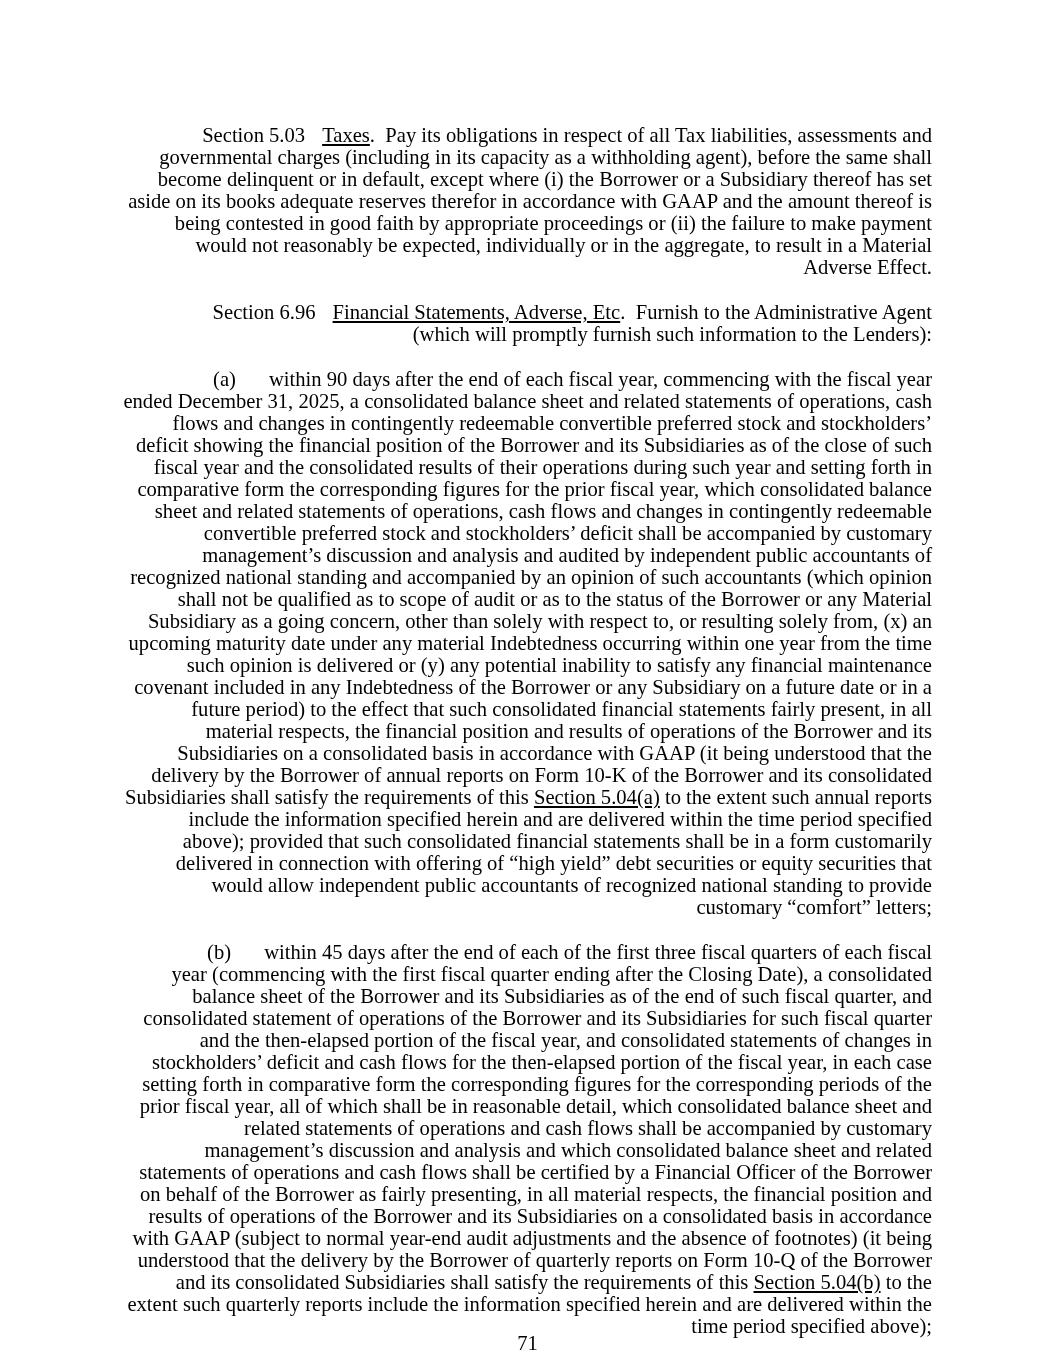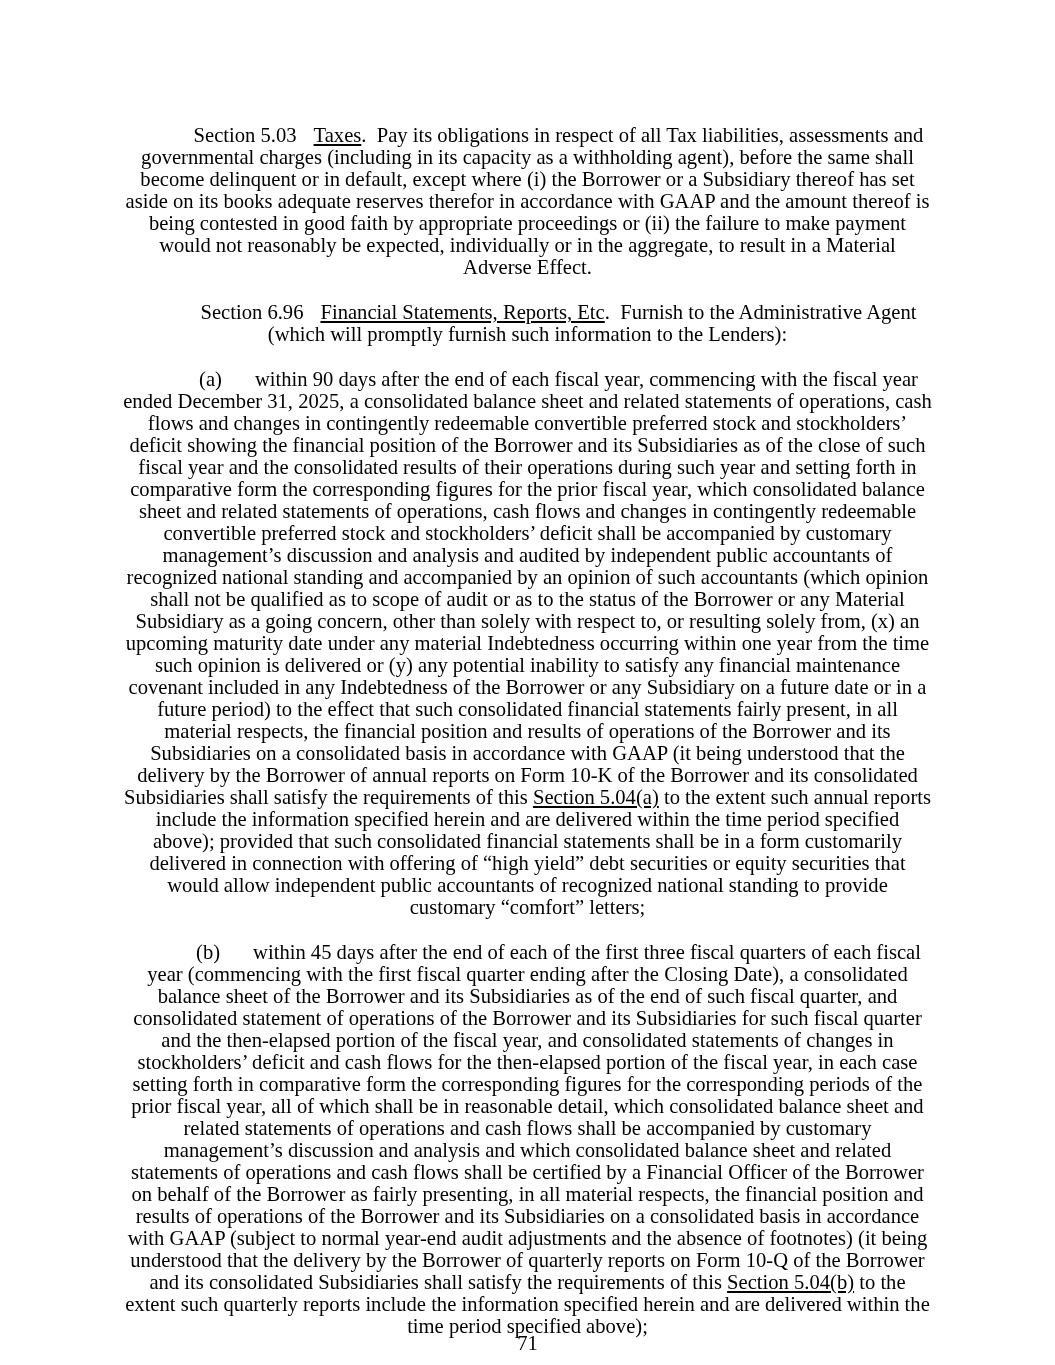--- a/index.html
+++ b/index.html
@@ -13,21 +13,21 @@
     height: 1365px;
     background: #ffffff;
     color: #000000;
     font-family: "Liberation Serif", "DejaVu Serif", serif;
     font-size: 20.6px;
     line-height: 22px;
     overflow: hidden;
   }
   .content {
     padding: 124px 123px 0 123px;
-    text-align: center;
+    text-align: right;
   }
   p.para {
     margin: 23px 0 0 0;
     padding: 0;
     text-indent: 62px;
   }
   p.para:first-child {
     margin-top: 0;
   }
   .tab1 {
@@ -50,21 +50,21 @@
   }
 </style>
 </head>
 <body>
 
 <div class="page">
   <div class="content">
 
     <p class="para"><span>Section 5.03</span><span class="tab1"></span><span class="u">Taxes</span><span>.&nbsp; Pay its obligations in respect of all Tax liabilities, assessments and governmental charges (including in its capacity as a withholding agent), before the same shall become delinquent or in default, except where (i) the Borrower or a Subsidiary thereof has set aside on its books adequate reserves therefor in accordance with GAAP and the amount thereof is being contested in good faith by appropriate proceedings or (ii) the failure to make payment would not reasonably be expected, individually or in the aggregate, to result in a Material Adverse Effect.</span></p>
 
-    <p class="para"><span>Section 6.96</span><span class="tab1"></span><span class="u">Financial Statements, Reports, Etc</span><span>.&nbsp; Furnish to the Administrative Agent (which will promptly furnish such information to the Lenders):</span></p>
+    <p class="para"><span>Section 6.96</span><span class="tab1"></span><span class="u">Financial Statements, Adverse, Etc</span><span>.&nbsp; Furnish to the Administrative Agent (which will promptly furnish such information to the Lenders):</span></p>
 
     <p class="para"><span>(a)</span><span class="tab2"></span><span>within 90 days after the end of each fiscal year, commencing with the fiscal year ended December 31, 2025, a consolidated balance sheet and related statements of operations, cash flows and changes in contingently redeemable convertible preferred stock and stockholders’ deficit showing the financial position of the Borrower and its Subsidiaries as of the close of such fiscal year and the consolidated results of their operations during such year and setting forth in comparative form the corresponding figures for the prior fiscal year, which consolidated balance sheet and related statements of operations, cash flows and changes in contingently redeemable convertible preferred stock and stockholders’ deficit shall be accompanied by customary management’s discussion and analysis and audited by independent public accountants of recognized national standing and accompanied by an opinion of such accountants (which opinion shall not be qualified as to scope of audit or as to the status of the Borrower or any Material Subsidiary as a going concern, other than solely with respect to, or resulting solely from, (x) an upcoming maturity date under any material Indebtedness occurring within one year from the time such opinion is delivered or (y) any potential inability to satisfy any financial maintenance covenant included in any Indebtedness of the Borrower or any Subsidiary on a future date or in a future period) to the effect that such consolidated financial statements fairly present, in all material respects, the financial position and results of operations of the Borrower and its Subsidiaries on a consolidated basis in accordance with GAAP (it being understood that the delivery by the Borrower of annual reports on Form 10-K of the Borrower and its consolidated Subsidiaries shall satisfy the requirements of this </span><span class="u">Section 5.04(a)</span><span> to the extent such annual reports include the information specified herein and are delivered within the time period specified above); provided that such consolidated financial statements shall be in a form customarily delivered in connection with offering of “high yield” debt securities or equity securities that would allow independent public accountants of recognized national standing to provide customary “comfort” letters;</span></p>
 
     <p class="para"><span>(b)</span><span class="tab2"></span><span>within 45 days after the end of each of the first three fiscal quarters of each fiscal year (commencing with the first fiscal quarter ending after the Closing Date), a consolidated balance sheet of the Borrower and its Subsidiaries as of the end of such fiscal quarter, and consolidated statement of operations of the Borrower and its Subsidiaries for such fiscal quarter and the then-elapsed portion of the fiscal year, and consolidated statements of changes in stockholders’ deficit and cash flows for the then-elapsed portion of the fiscal year, in each case setting forth in comparative form the corresponding figures for the corresponding periods of the prior fiscal year, all of which shall be in reasonable detail, which consolidated balance sheet and related statements of operations and cash flows shall be accompanied by customary management’s discussion and analysis and which consolidated balance sheet and related statements of operations and cash flows shall be certified by a Financial Officer of the Borrower on behalf of the Borrower as fairly presenting, in all material respects, the financial position and results of operations of the Borrower and its Subsidiaries on a consolidated basis in accordance with GAAP (subject to normal year-end audit adjustments and the absence of footnotes) (it being understood that the delivery by the Borrower of quarterly reports on Form 10-Q of the Borrower and its consolidated Subsidiaries shall satisfy the requirements of this </span><span class="u">Section 5.04(b)</span><span> to the extent such quarterly reports include the information specified herein and are delivered within the time period specified above);</span></p>
 
   </div>
 
   <div class="pagenum">71</div>
 </div>
 

